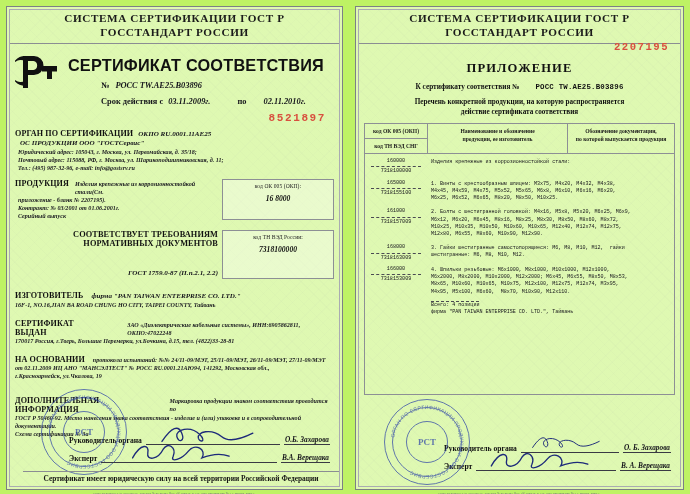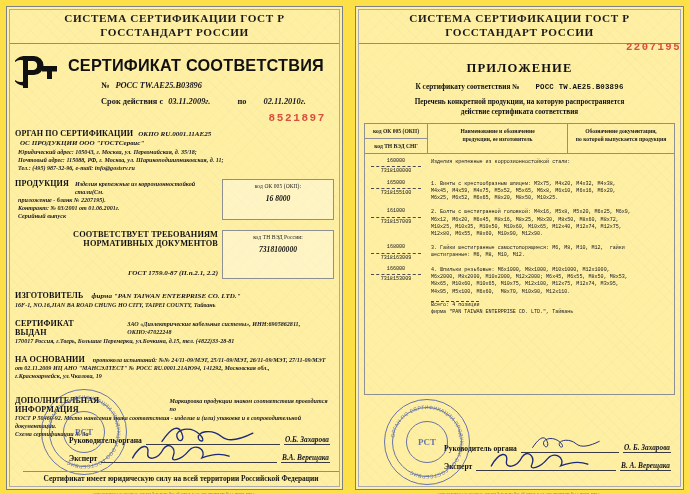--- a/index.html
+++ b/index.html
@@ -6,21 +6,21 @@
   body{
     width:690px;height:494px;overflow:hidden;
     background:#f3f2ee;
     font-family:"Liberation Serif", serif;
   }
   .stage{position:relative;width:690px;height:494px;display:flex;gap:0;}
 
   
   .sheet{
     position:relative;
-    background:#fde047;
+    background:#bef264;
     box-sizing:border-box;
   }
   .sheet-left{width:348px;height:494px;padding:6px 5px 4px 6px;}
   .sheet-right{width:342px;height:494px;padding:6px 6px 4px 7px;}
 
   .frame{
     box-sizing:border-box;
     border:1px solid #7c7f86;
     height:100%;
     position:relative;
@@ -112,21 +112,21 @@
     position:absolute;left:50%;top:50%;transform:translate(-50%,-50%);
     font-size:9px;font-weight:bold;color:#2f45a8;
   }
 
   
   .apx-title{text-align:center;font-weight:bold;font-size:12.6px;letter-spacing:1.1px;color:#111;margin-top:3px;}
   .apx-sub{text-align:center;font-size:7.3px;font-weight:bold;color:#111;margin-top:6px;}
   .apx-sub .mono{font-family:"Liberation Mono",monospace;font-size:7.4px;letter-spacing:.2px;}
   .apx-desc{text-align:center;font-size:7.2px;font-weight:bold;color:#111;line-height:10px;margin-top:6px;}
   .red-apx{
-    position:absolute;right:2px;top:34px;color:#d8503f;
+    position:absolute;right:14px;top:34px;color:#d8503f;
     font-family:"Liberation Mono",monospace;font-size:10.6px;letter-spacing:1.5px;font-weight:bold;
   }
 
   table.apx{border-collapse:collapse;width:100%;margin-top:6px;table-layout:fixed;}
   table.apx th,table.apx td{border:1px solid #8d8f95;vertical-align:top;}
   table.apx th{font-size:5.6px;font-weight:bold;color:#1a1a1a;padding:3px 2px;text-align:center;}
   th.c1{width:62px;}
   th.c2{width:135px;}
   .th-split{display:flex;flex-direction:column;height:100%;}
   .th-split div:first-child{border-bottom:1px solid #8d8f95;padding:4px 2px;}
@@ -236,21 +236,21 @@
 
         <div style="padding:12px 8px 0 8px;">
           <div class="row" style="gap:8px;align-items:baseline;">
             <span class="sec">ИЗГОТОВИТЕЛЬ</span>
             <span class="val">фирма "PAN TAIWAN ENTERPRISE CO. LTD."</span>
           </div>
           <div class="valsm">16F-1, NO.16,JIAN BA ROAD CHUNG HO CITY, TAIPEI COUNTY, Тайвань</div>
         </div>
 
         <div style="padding:10px 8px 0 8px;">
-          <div class="row" style="gap:25px;align-items:center;">
+          <div class="row" style="gap:25px;align-items:flex-end;">
             <span class="sec">СЕРТИФИКАТ ВЫДАН</span>
             <span class="valsm">ЗАО «Диэлектрические кабельные системы», ИНН:6905862811, ОКПО:47022248</span>
           </div>
           <div class="valsm">170017 Россия, г.Тверь, Большие Перемерки, ул.Бочкина, д.15, тел. (4822)33-28-81</div>
         </div>
 
         <div style="padding:10px 8px 0 8px;">
           <div class="row" style="gap:8px;align-items:baseline;">
             <span class="sec">НА ОСНОВАНИИ</span>
             <span class="valsm">протокола испытаний: №№ 24/11-09/МЭТ, 25/11-09/МЭТ, 26/11-09/МЭТ, 27/11-09/МЭТ</span>

